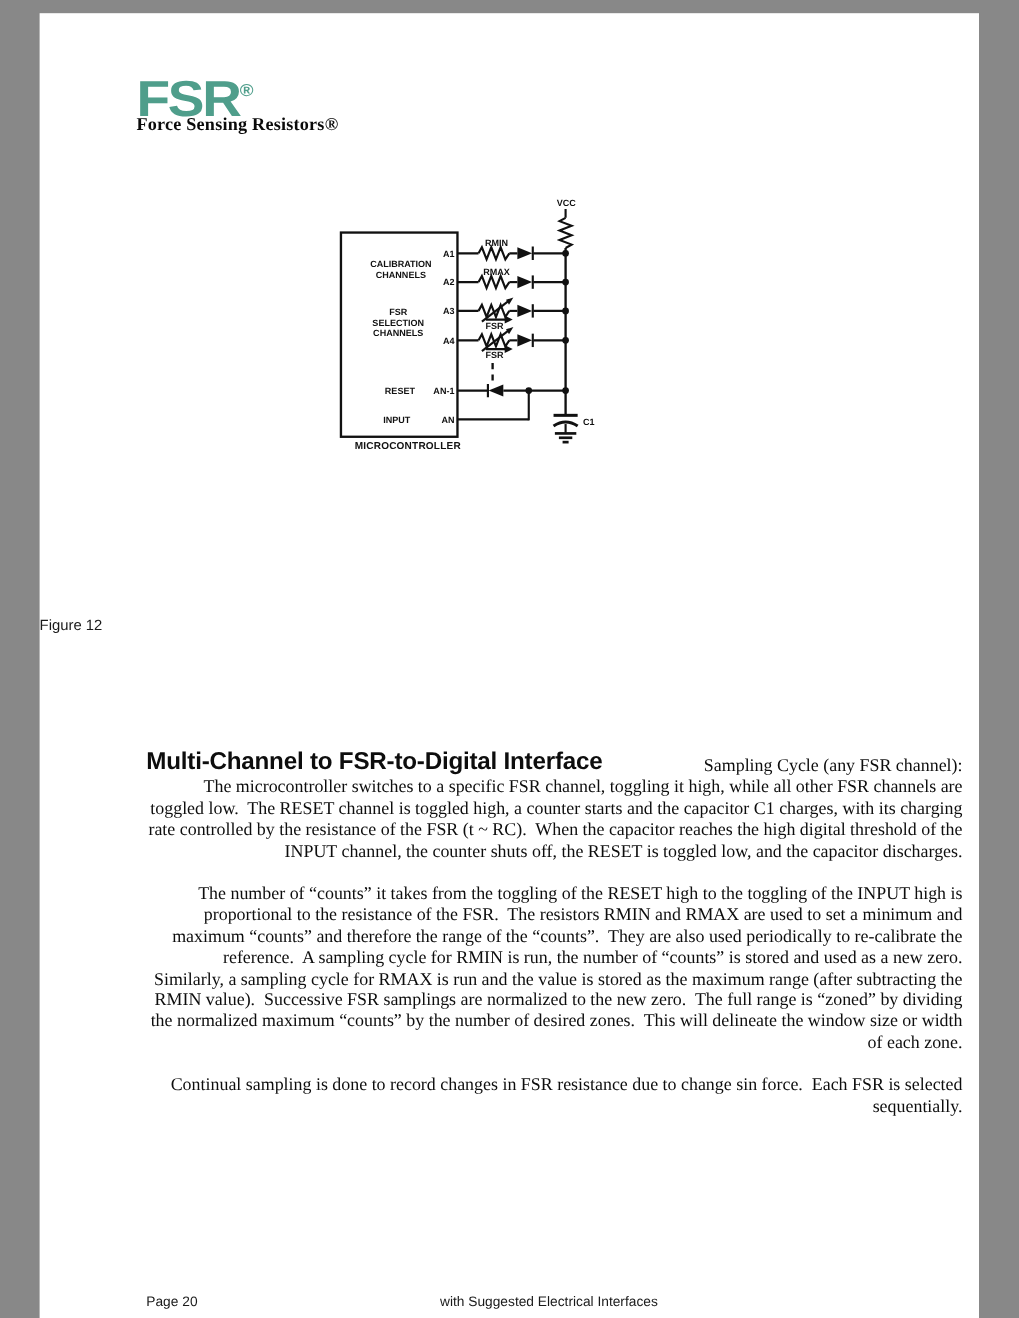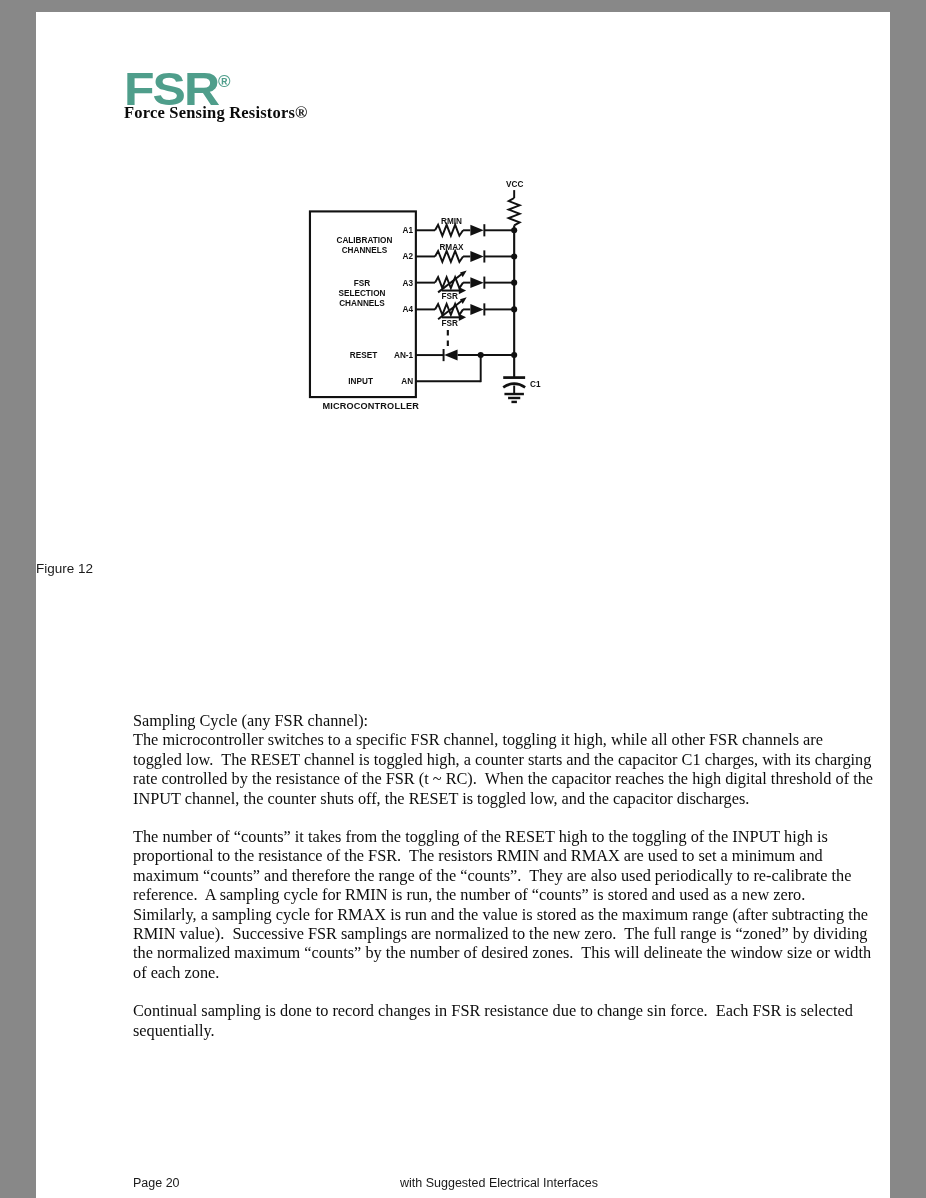--- a/index.html
+++ b/index.html
@@ -31,21 +31,21 @@
   .fig-caption{
     position:absolute;left:0;top:549px;width:926px;text-align:left;
     font-size:13.5px;line-height:16.5px;color:#1a1a1a;
   }
   
   .section-heading{
     position:absolute;left:97px;top:652px;
     font-size:22px;font-weight:700;letter-spacing:-0.2px;color:#0d0d0d;
   }
   
-  .body-text{position:absolute;left:97px;top:699px;width:742px;}
+  .body-text{position:absolute;left:97px;top:674px;width:742px;text-align:right;}
   .body-text p{
     margin:0 0 19px 0;font-family:"Liberation Serif",serif;
     font-size:16.3px;line-height:19.4px;color:#0d0d0d;white-space:pre-wrap;
   }
   
   .footer{position:absolute;left:0;top:1164px;width:926px;font-size:12.5px;line-height:15.5px;color:#1a1a1a;}
   .footer-page{position:absolute;left:97px;top:0;}
   .footer-center{width:926px;text-align:center;}
 </style>
 </head>
@@ -167,20 +167,21 @@
         </g>
 
       </g>
     </svg>
   </div>
 
   <div class="fig-caption">
     <div>Figure 12</div>
   </div>
 
+  <h1 class="section-heading">Multi-Channel to FSR-to-Digital Interface</h1>
 
   <div class="body-text">
     <p>Sampling Cycle (any FSR channel):
 The microcontroller switches to a specific FSR channel, toggling it high, while all other FSR channels are toggled low.  The RESET channel is toggled high, a counter starts and the capacitor C1 charges, with its charging rate controlled by the resistance of the FSR (t ~ RC).  When the capacitor reaches the high digital threshold of the INPUT channel, the counter shuts off, the RESET is toggled low, and the capacitor discharges.</p>
     <p>The number of “counts” it takes from the toggling of the RESET high to the toggling of the INPUT high is proportional to the resistance of the FSR.  The resistors RMIN and RMAX are used to set a minimum and maximum “counts” and therefore the range of the “counts”.  They are also used periodically to re-calibrate the reference.  A sampling cycle for RMIN is run, the number of “counts” is stored and used as a new zero.  Similarly, a sampling cycle for RMAX is run and the value is stored as the maximum range (after subtracting the RMIN value).  Successive FSR samplings are normalized to the new zero.  The full range is “zoned” by dividing the normalized maximum “counts” by the number of desired zones.  This will delineate the window size or width of each zone.</p>
     <p>Continual sampling is done to record changes in FSR resistance due to change sin force.  Each FSR is selected sequentially.</p>
   </div>
 
   <div class="footer">
     <span class="footer-page">Page 20</span>

